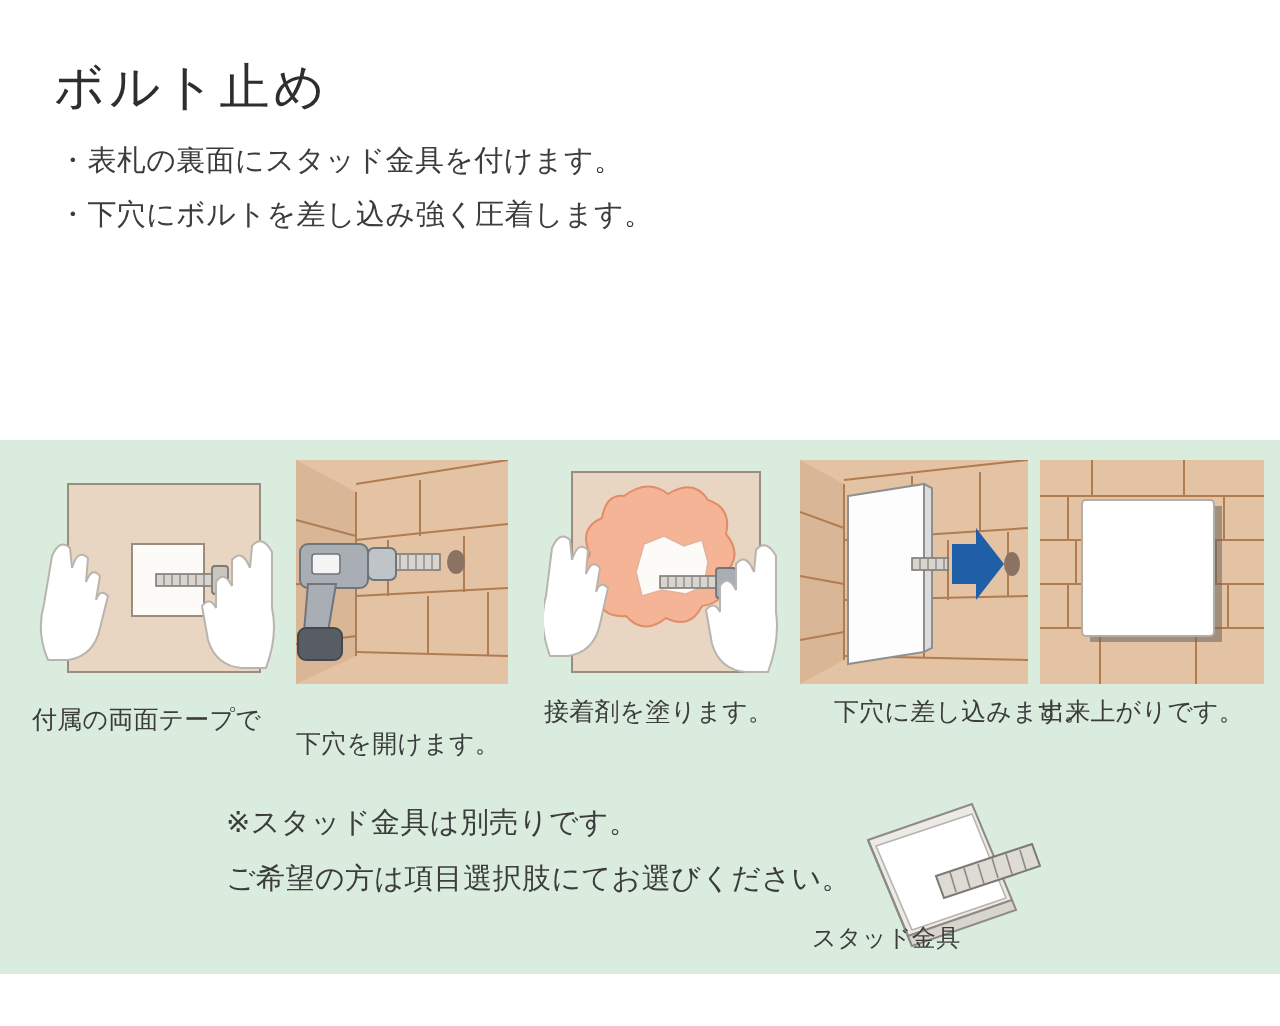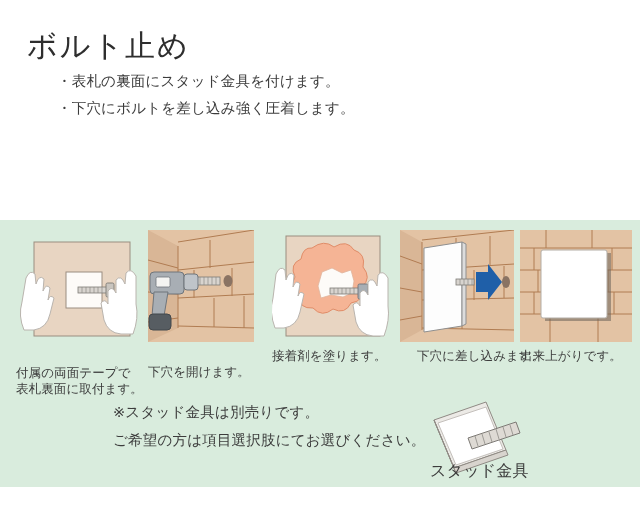--- a/index.html
+++ b/index.html
@@ -16,41 +16,40 @@
     color: #3a3a3a;
     -webkit-font-smoothing: antialiased;
   }
 
   
   .page-title {
     position: absolute;
     left: 27px;
     top: 31px;
     font-family: "DejaVu Serif", "Liberation Serif", serif;
-    font-size: 30px;
+    font-size: 25px;
     letter-spacing: 2px;
     color: #2e2e2e;
     line-height: 1;
     white-space: nowrap;
   }
 
   
   .instructions {
     position: absolute;
     left: 29px;
     top: 68px;
     width: 600px;
   }
   .instruction-line {
     font-size: 14.5px;
     line-height: 27px;
     color: #3c3c3c;
     white-space: nowrap;
     letter-spacing: 0.2px;
-    margin-left: 28px;
   }
 
   
   .green-panel {
     position: absolute;
     left: 0;
     top: 220px;
     width: 640px;
     height: 267px;
     background: #d9ecdd;
@@ -95,21 +94,21 @@
   .step-4 .step-art { width: 114px; height: 112px; }
   .step-5 .step-art { width: 112px; height: 112px; }
 
   .caption-row {
     position: absolute;
     top: 128px;
     left: 0;
     width: 640px;
     height: 40px;
   }
-  .cap-1 { left: 16px;  top: 17px; }
+  .cap-1 { left: 16px;  top: 4px; }
   .cap-2 { left: 148px; top: 16px; }
   .cap-3 { left: 272px; top: 0; }
   .cap-4 { left: 417px; top: 0; }
   .cap-5 { left: 520px; top: 0; }
 
   
   .note-block {
     position: absolute;
     left: 113px;
     top: 178px;
@@ -126,23 +125,23 @@
   
   .stud-figure {
     position: absolute;
     left: 424px;
     top: 178px;
     width: 130px;
     height: 88px;
   }
   .stud-label {
     position: absolute;
-    left: 430px;
+    left: 406px;
     top: 241px;
-    font-size: 16px;
+    font-size: 12px;
     color: #3c3c3c;
     white-space: nowrap;
     letter-spacing: 0.2px;
   }
 
   svg { display: block; }
 </style>
 </head>
 <body>
 
@@ -335,21 +334,20 @@
           <rect x="21" y="20" width="66" height="68" rx="2" fill="#ffffff" stroke="#b3ada6" stroke-width="1"></rect>
         </svg>
       </div>
     </div>
 
   </div>
 
   <div class="caption-row">
     <div class="step-caption cap-1">
       <div>付属の両面テープで</div>
-      <div>表札裏面に取付ます。</div>
     </div>
     <div class="step-caption cap-2">下穴を開けます。</div>
     <div class="step-caption cap-3">接着剤を塗ります。</div>
     <div class="step-caption cap-4">下穴に差し込みます。</div>
     <div class="step-caption cap-5">出来上がりです。</div>
   </div>
 
   <div class="note-block">
     <div class="note-line">※スタッド金具は別売りです。</div>
     <div class="note-line">ご希望の方は項目選択肢にてお選びください。</div>

